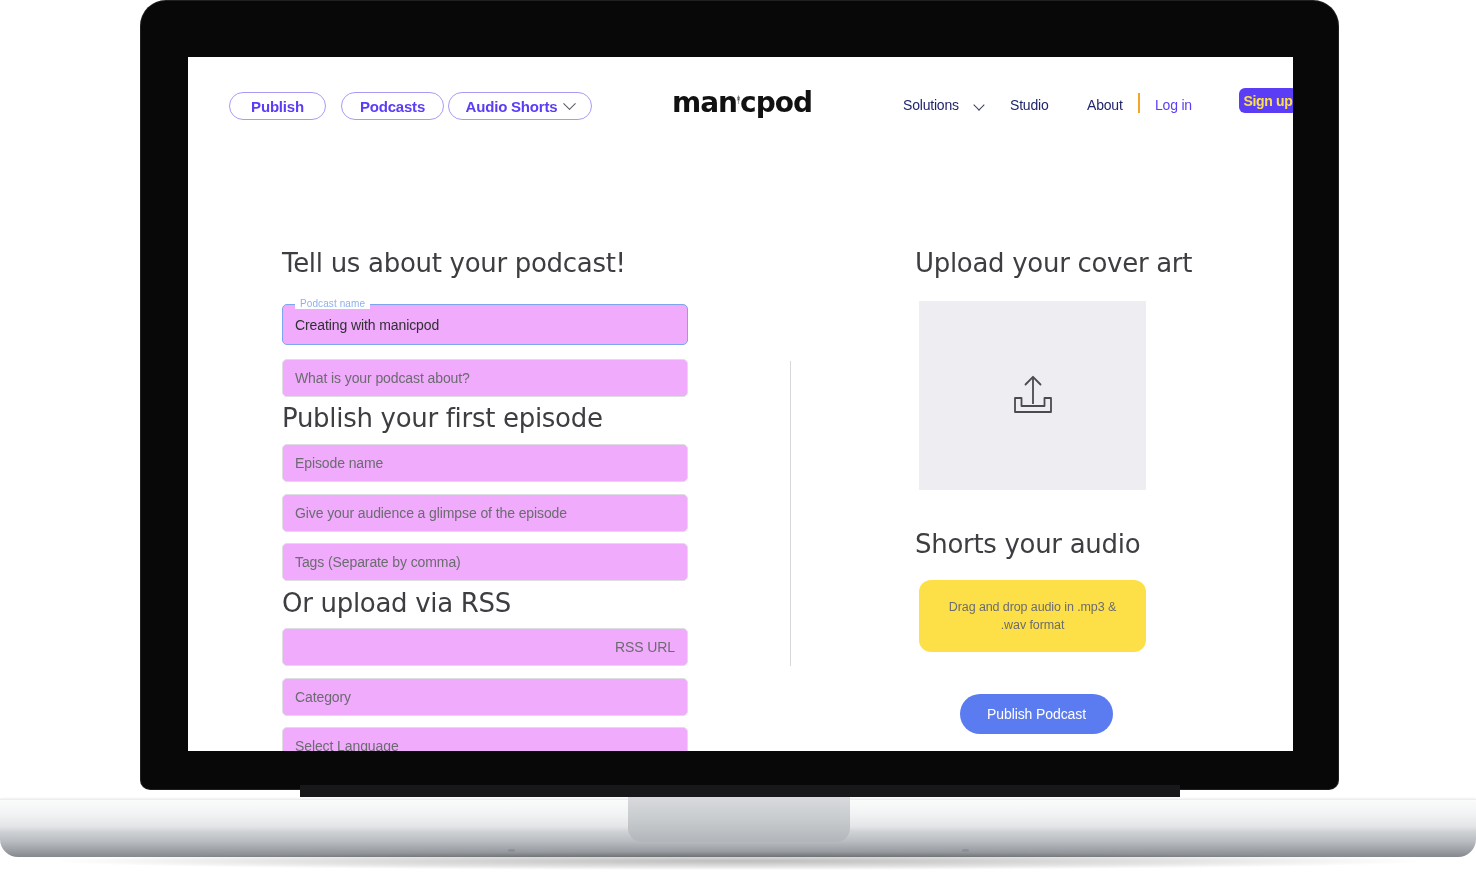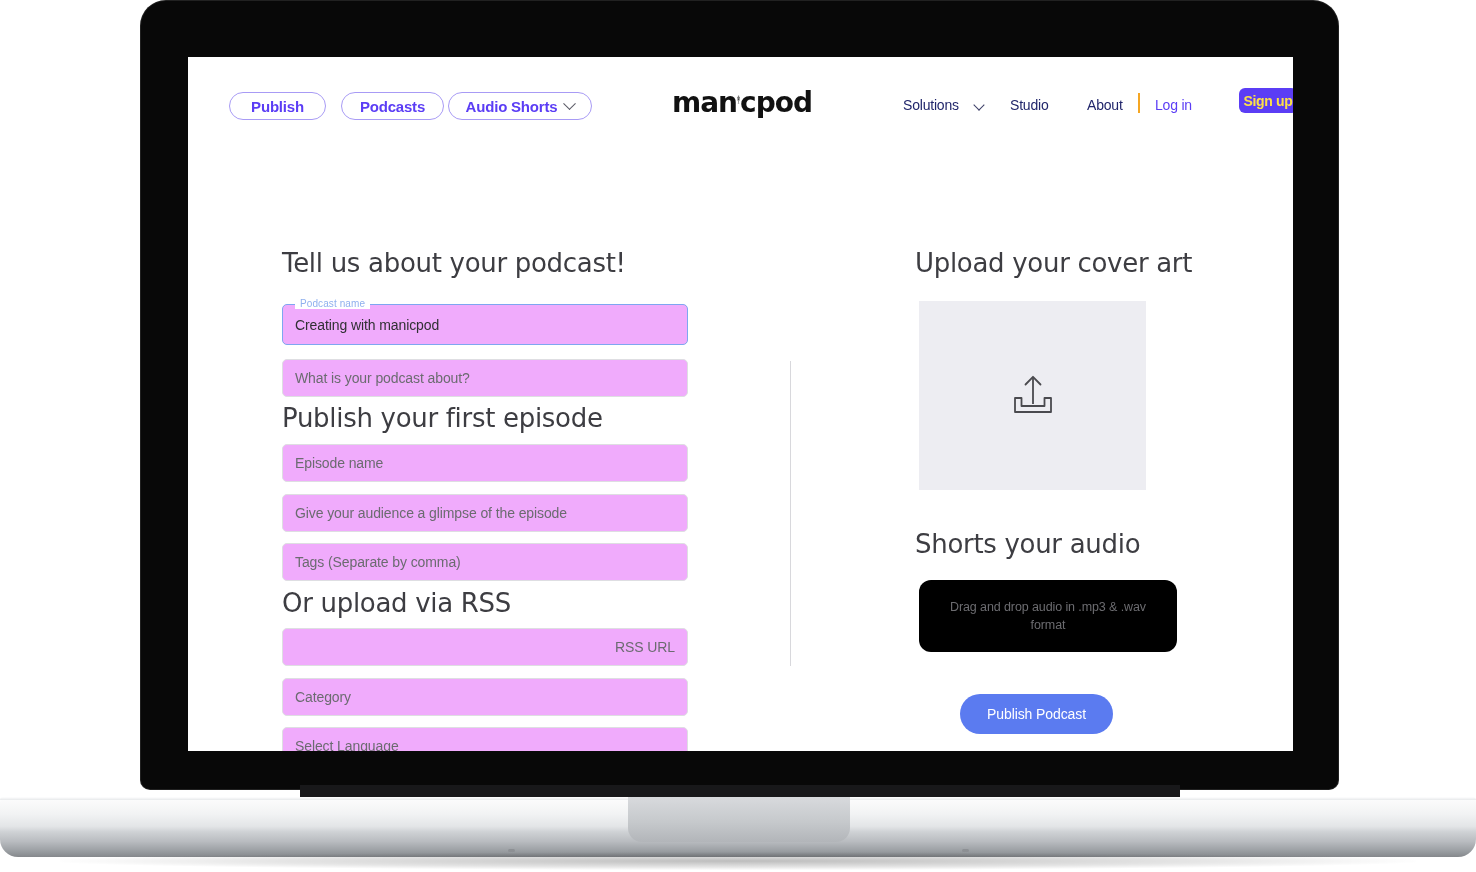--- a/index.html
+++ b/index.html
@@ -300,22 +300,22 @@
     align-items: center;
     justify-content: center;
     cursor: pointer;
   }
   #cover-upload-icon { width: 54px; height: 48px; }
 
   #heading-upload-audio { position: absolute; left: 0; top: 381px; }
   #audio-dropzone {
     position: absolute;
     left: 4px; top: 431px;
-    width: 258px; height: 72px;
-    background: #000000;
+    width: 227px; height: 72px;
+    background: #fde047;
     border-radius: 12px;
     display: flex;
     align-items: center;
     justify-content: center;
     text-align: center;
     padding: 0 18px;
     font-size: 12.5px;
     color: #6c6c70;
     line-height: 1.45;
     letter-spacing: -0.1px;

